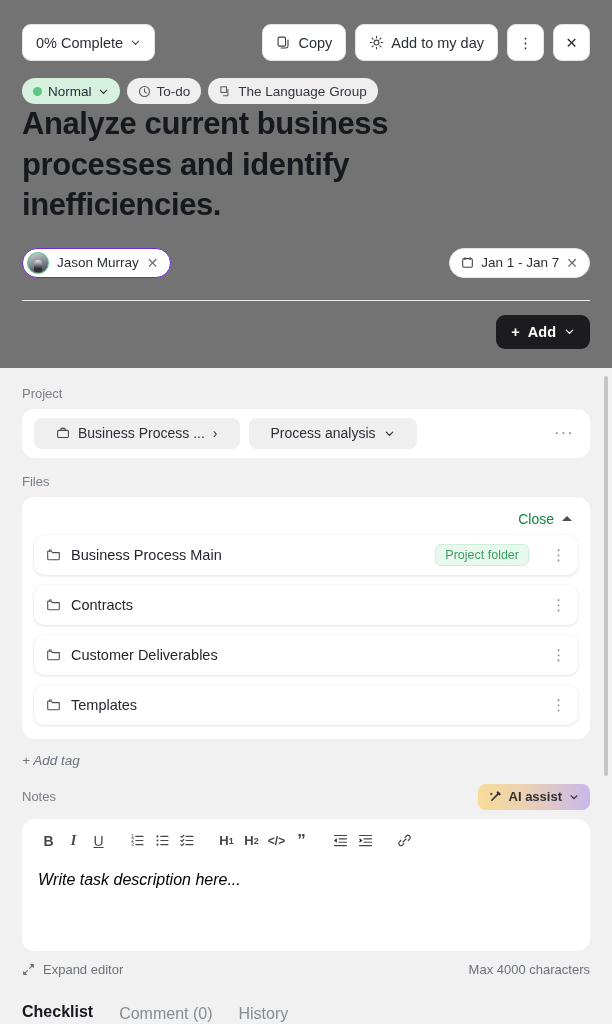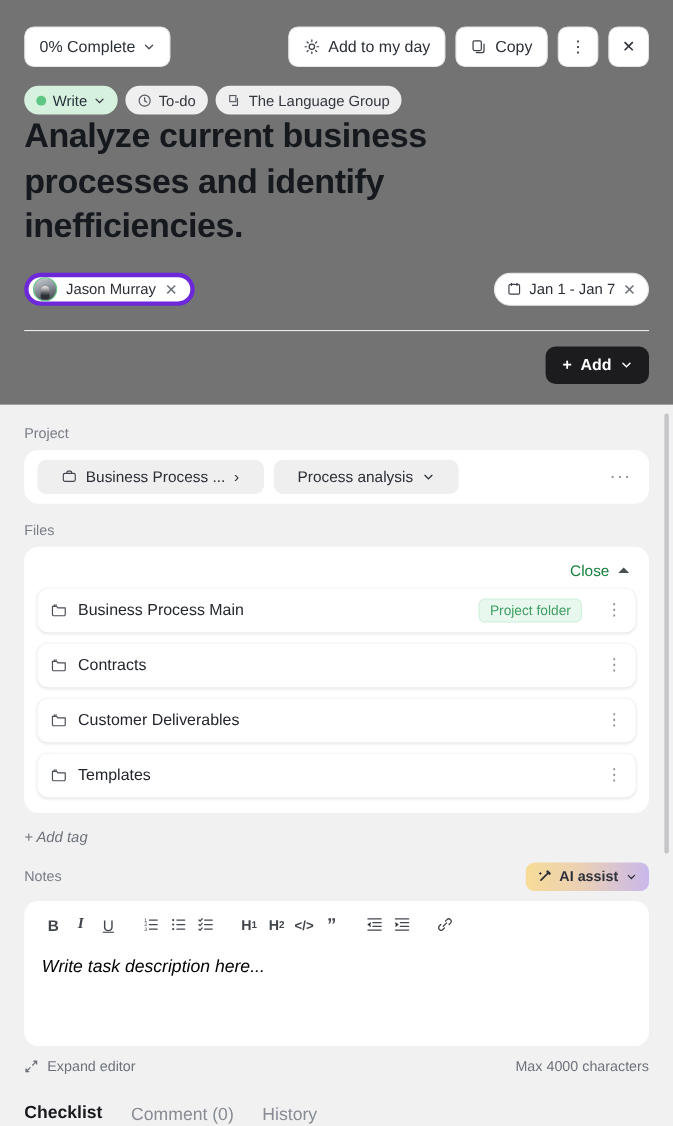--- a/index.html
+++ b/index.html
@@ -36,21 +36,21 @@
   .dot { width: 9px; height: 9px; border-radius: 50%; background: #5ec684; display: inline-block; }
 
   .title {
     font-size: 31px; line-height: 1.31; font-weight: 700;
     letter-spacing: -0.4px; color: #15181c; max-width: 420px;
   }
 
   .metarow { display: flex; align-items: center; margin-top: 22px; }
   .person {
     display: inline-flex; align-items: center; gap: 8px;
-    border: 4px solid #6d28d9; background: #fff; border-radius: 999px;
+    border: 1px solid #6d28d9; background: #fff; border-radius: 999px;
     height: 30px; padding: 0 11px 0 4px; font-size: 13.5px; color: #2b2f36; cursor: pointer;
   }
   .avatar {
     width: 22px; height: 22px; border-radius: 50%;
     border: 1.5px solid #5ec684; overflow: hidden; flex: 0 0 auto;
     background: linear-gradient(160deg,#cfd3d8 0%,#8d939c 45%,#3b3f45 100%);
     position: relative;
   }
   .avatar::after {
     content:""; position:absolute; left:50%; top:34%; width:8px; height:12px;
@@ -147,46 +147,46 @@
     <div class="topbar">
       <div class="btn">
         <span>0% Complete</span>
         <svg width="11" height="11" viewBox="0 0 12 12">
             <path d="M2.5 4.5 6 8l3.5-3.5" fill="none" stroke="#4a4e55" stroke-width="1.3" stroke-linecap="round"></path>
           </svg>
       </div>
       <div class="spacer"></div>
       <div class="btn">
         <svg width="15" height="15" viewBox="0 0 16 16">
+            <rect x="2.2" y="2.2" width="8" height="9.6" rx="1.5" fill="none" stroke="#3d4147" stroke-width="1.2"></rect>
+            <path d="M5.4 13.8h5.4a2 2 0 0 0 2-2V5.4" fill="none" stroke="#3d4147" stroke-width="1.2" stroke-linecap="round"></path>
+          </svg>
+        <span>Copy</span>
+      </div>
+      <div class="btn">
+        <svg width="15" height="15" viewBox="0 0 16 16">
             <circle cx="8" cy="8" r="2.6" fill="none" stroke="#3d4147" stroke-width="1.2"></circle>
             <g stroke="#3d4147" stroke-width="1.2" stroke-linecap="round">
               <path d="M8 1.4v1.6M8 13v1.6M1.4 8h1.6M13 8h1.6M3.3 3.3l1.1 1.1M11.6 11.6l1.1 1.1M12.7 3.3l-1.1 1.1M4.4 11.6l-1.1 1.1"></path>
             </g>
           </svg>
         <span>Add to my day</span>
       </div>
-      <div class="btn">
-        <svg width="15" height="15" viewBox="0 0 16 16">
-            <rect x="2.2" y="2.2" width="8" height="9.6" rx="1.5" fill="none" stroke="#3d4147" stroke-width="1.2"></rect>
-            <path d="M5.4 13.8h5.4a2 2 0 0 0 2-2V5.4" fill="none" stroke="#3d4147" stroke-width="1.2" stroke-linecap="round"></path>
-          </svg>
-        <span>Copy</span>
-      </div>
       <div class="btn icon-only">
         <span>⋮</span>
       </div>
       <div class="btn icon-only">
         <span>✕</span>
       </div>
     </div>
 
     <div class="chips">
       <div class="chip priority">
         <span class="dot"></span>
-        <span>Write</span>
+        <span>Normal</span>
         <svg width="11" height="11" viewBox="0 0 12 12">
             <path d="M2.5 4.5 6 8l3.5-3.5" fill="none" stroke="#33373e" stroke-width="1.3" stroke-linecap="round"></path>
           </svg>
       </div>
       <div class="chip">
         <svg width="13" height="13" viewBox="0 0 14 14">
             <circle cx="7" cy="7" r="5.4" fill="none" stroke="#55595f" stroke-width="1.15"></circle>
             <path d="M7 4.1V7.2l2.1 1.3" fill="none" stroke="#55595f" stroke-width="1.15" stroke-linecap="round"></path>
           </svg>
         <span>To-do</span>

